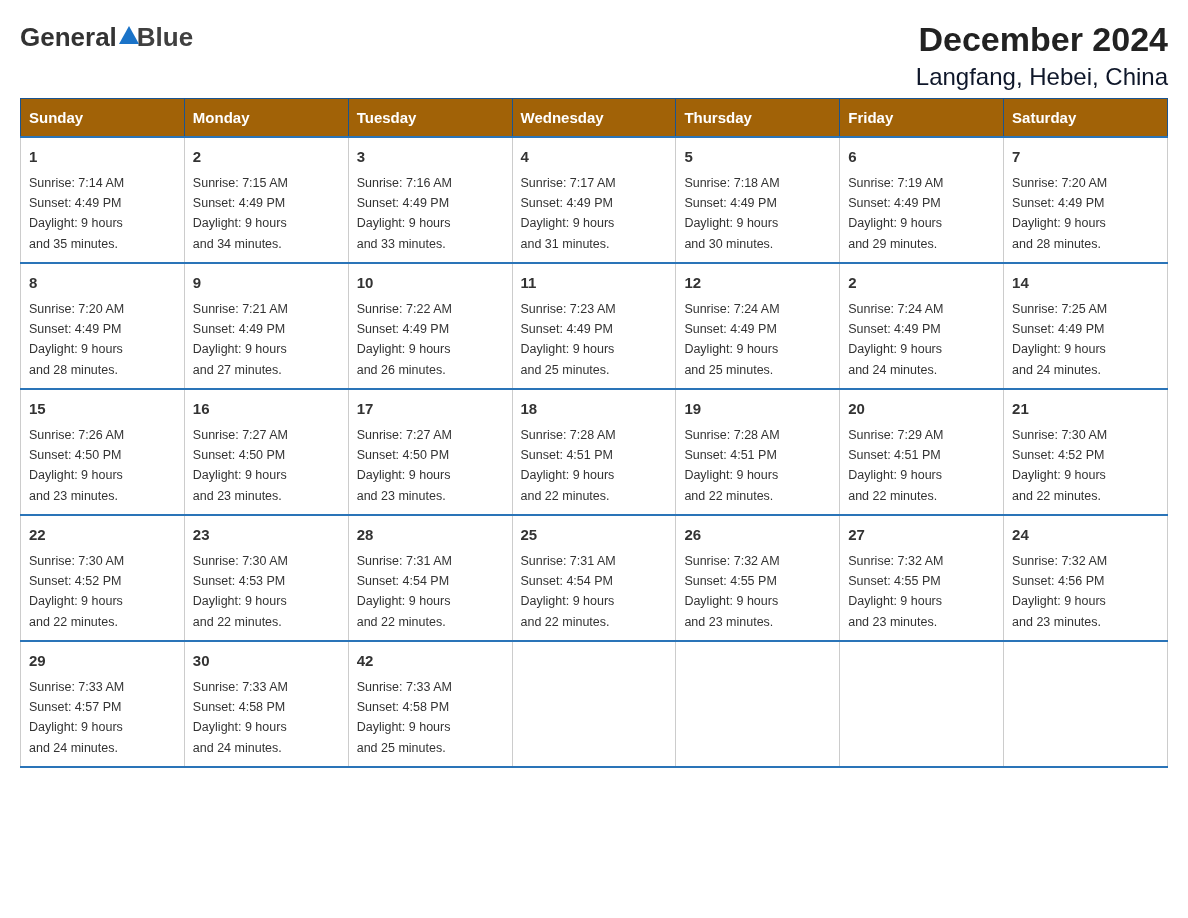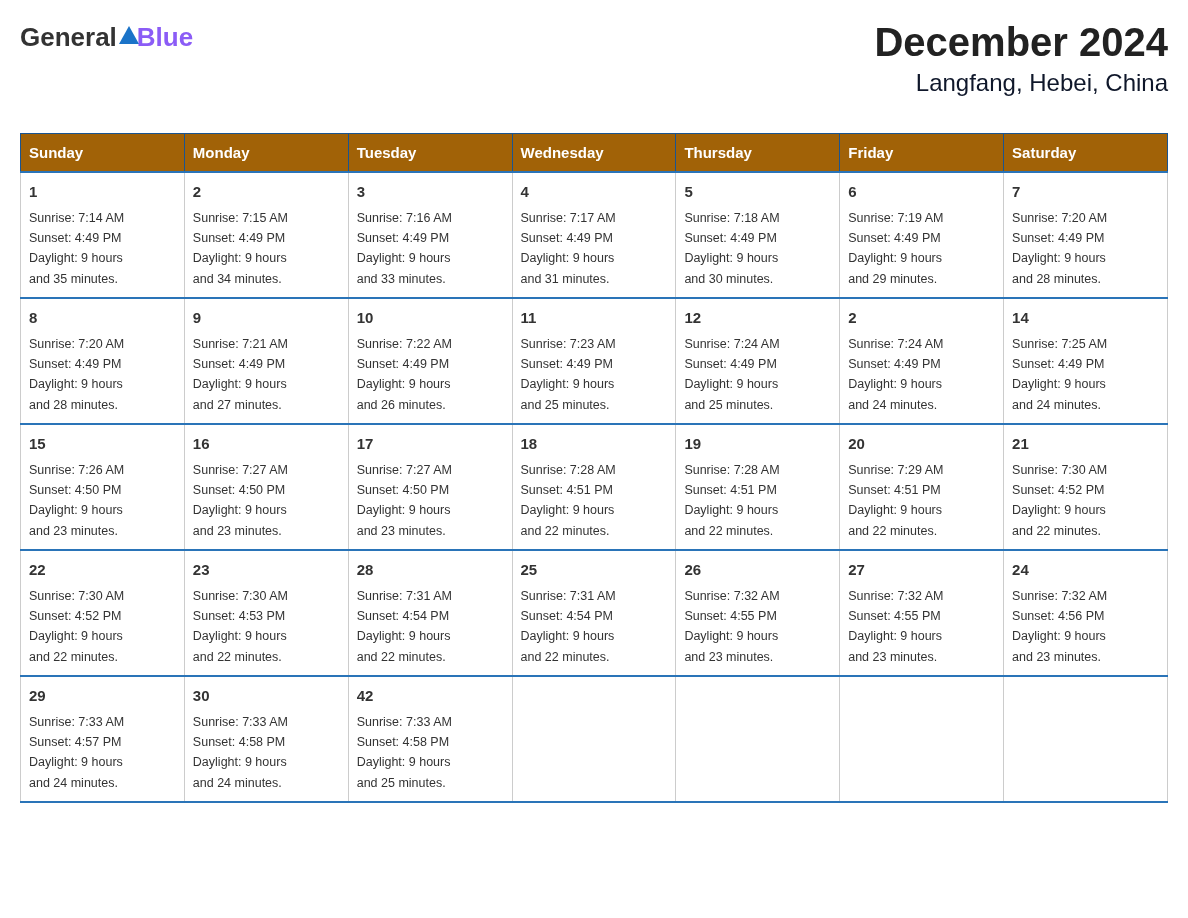--- a/index.html
+++ b/index.html
@@ -7,31 +7,31 @@
       font-family: Arial, sans-serif;
       background: #fff;
       width: 1188px;
       min-height: 918px;
       padding: 20px;
     }
     .header {
       display: flex;
       justify-content: space-between;
       align-items: flex-start;
-      margin-bottom: 36px;
+      margin-bottom: 7px;
     }
     .logo {
       display: flex;
       align-items: center;
     }
     .title-block {
       text-align: right;
     }
     .month-title {
-      font-size: 40px;
+      font-size: 34px;
       font-weight: bold;
       color: #222;
     }
     .location {
       font-size: 24px;
       color: #0f172a;
       margin-top: 4px;
     }
     .calendar-table {
       width: 100%;
@@ -81,21 +81,21 @@
 <div class="header">
   <div class="logo">
     <div style="display:flex; align-items:flex-end;">
       <div style="font-size:26px; font-weight:bold; color:#333; font-family:Arial, sans-serif; line-height:1;">
         <span>General</span><div style="display:inline-block; position:relative; top:-2px; margin-left:2px;"><svg width="20" height="18" viewBox="0 0 20 18">
               <polygon points="10,0 20,18 0,18" fill="#1a73c8"></polygon>
             </svg></div>
       </div>
     </div>
     <div style="margin-left:-2px; margin-top:2px;">
-      <span style="font-size:26px; font-weight:bold; color:#8b5cf6; font-family:Arial, sans-serif;">Blue</span>
+      <span style="font-size:26px; font-weight:bold; color:#404040; font-family:Arial, sans-serif;">Blue</span>
     </div>
   </div>
   <div class="title-block">
     <div class="month-title">December 2024</div>
     <div class="location">Langfang, Hebei, China</div>
   </div>
 </div>
 
 <table class="calendar-table">
   <thead>

